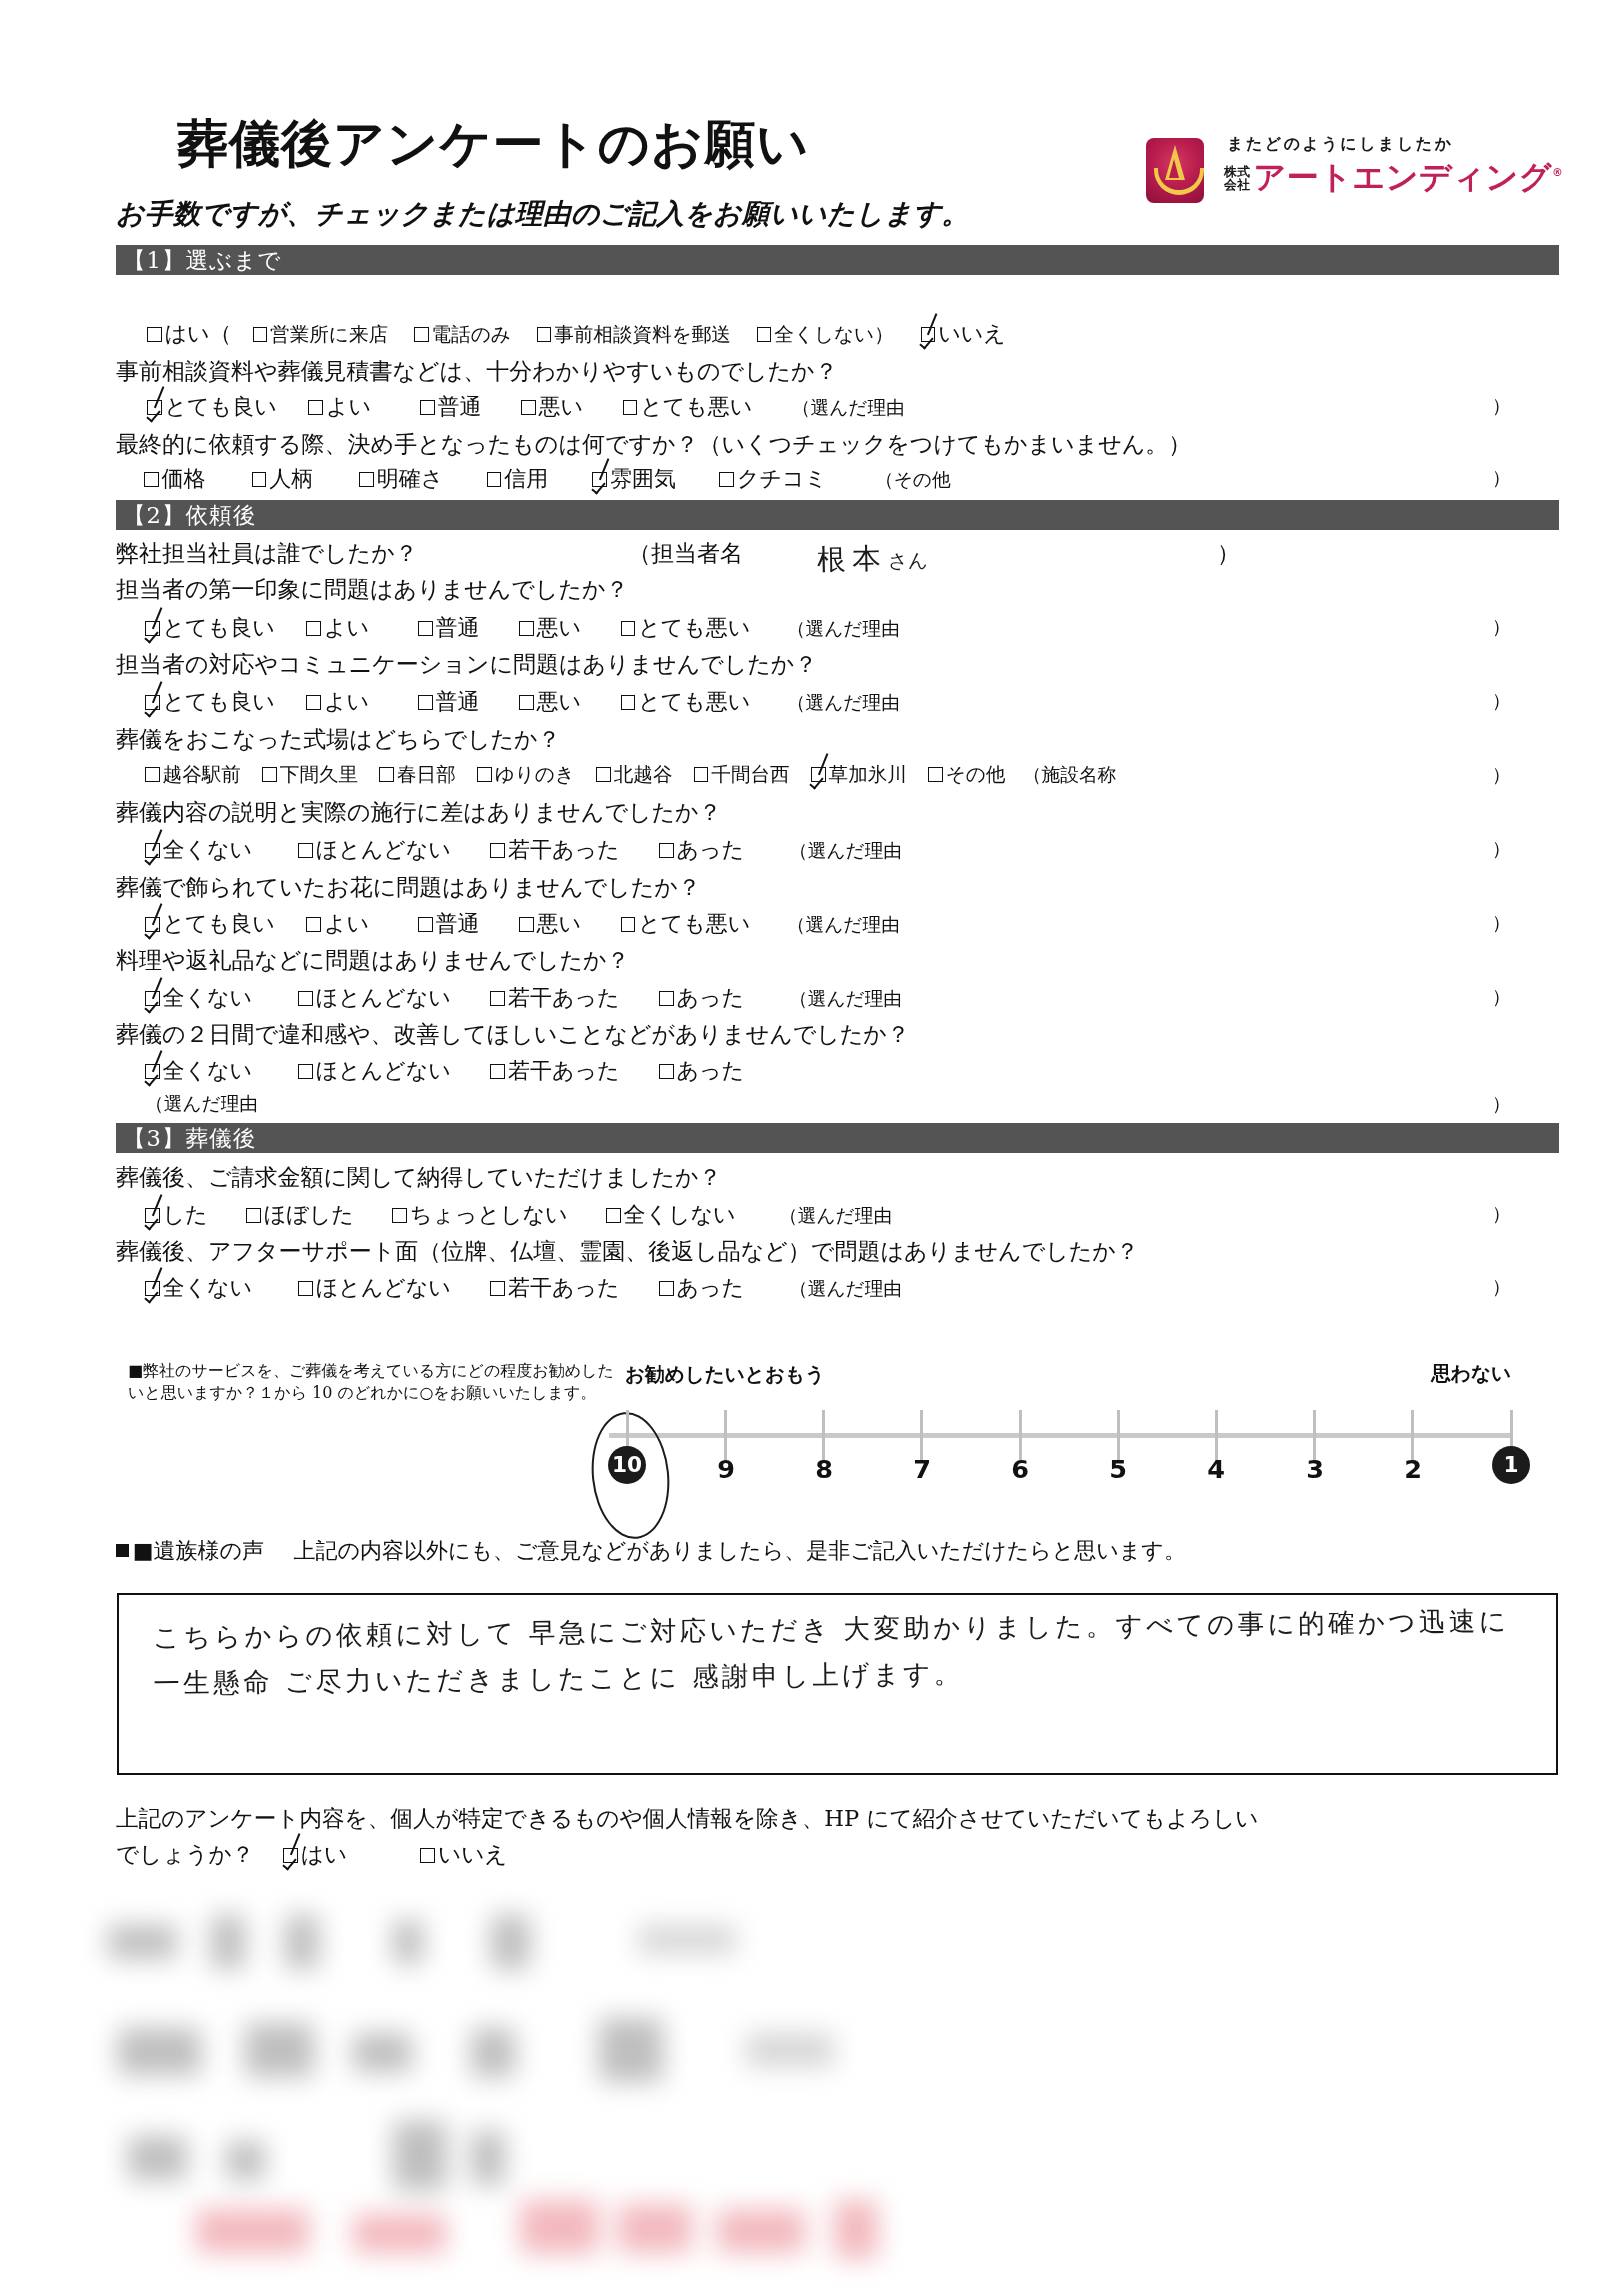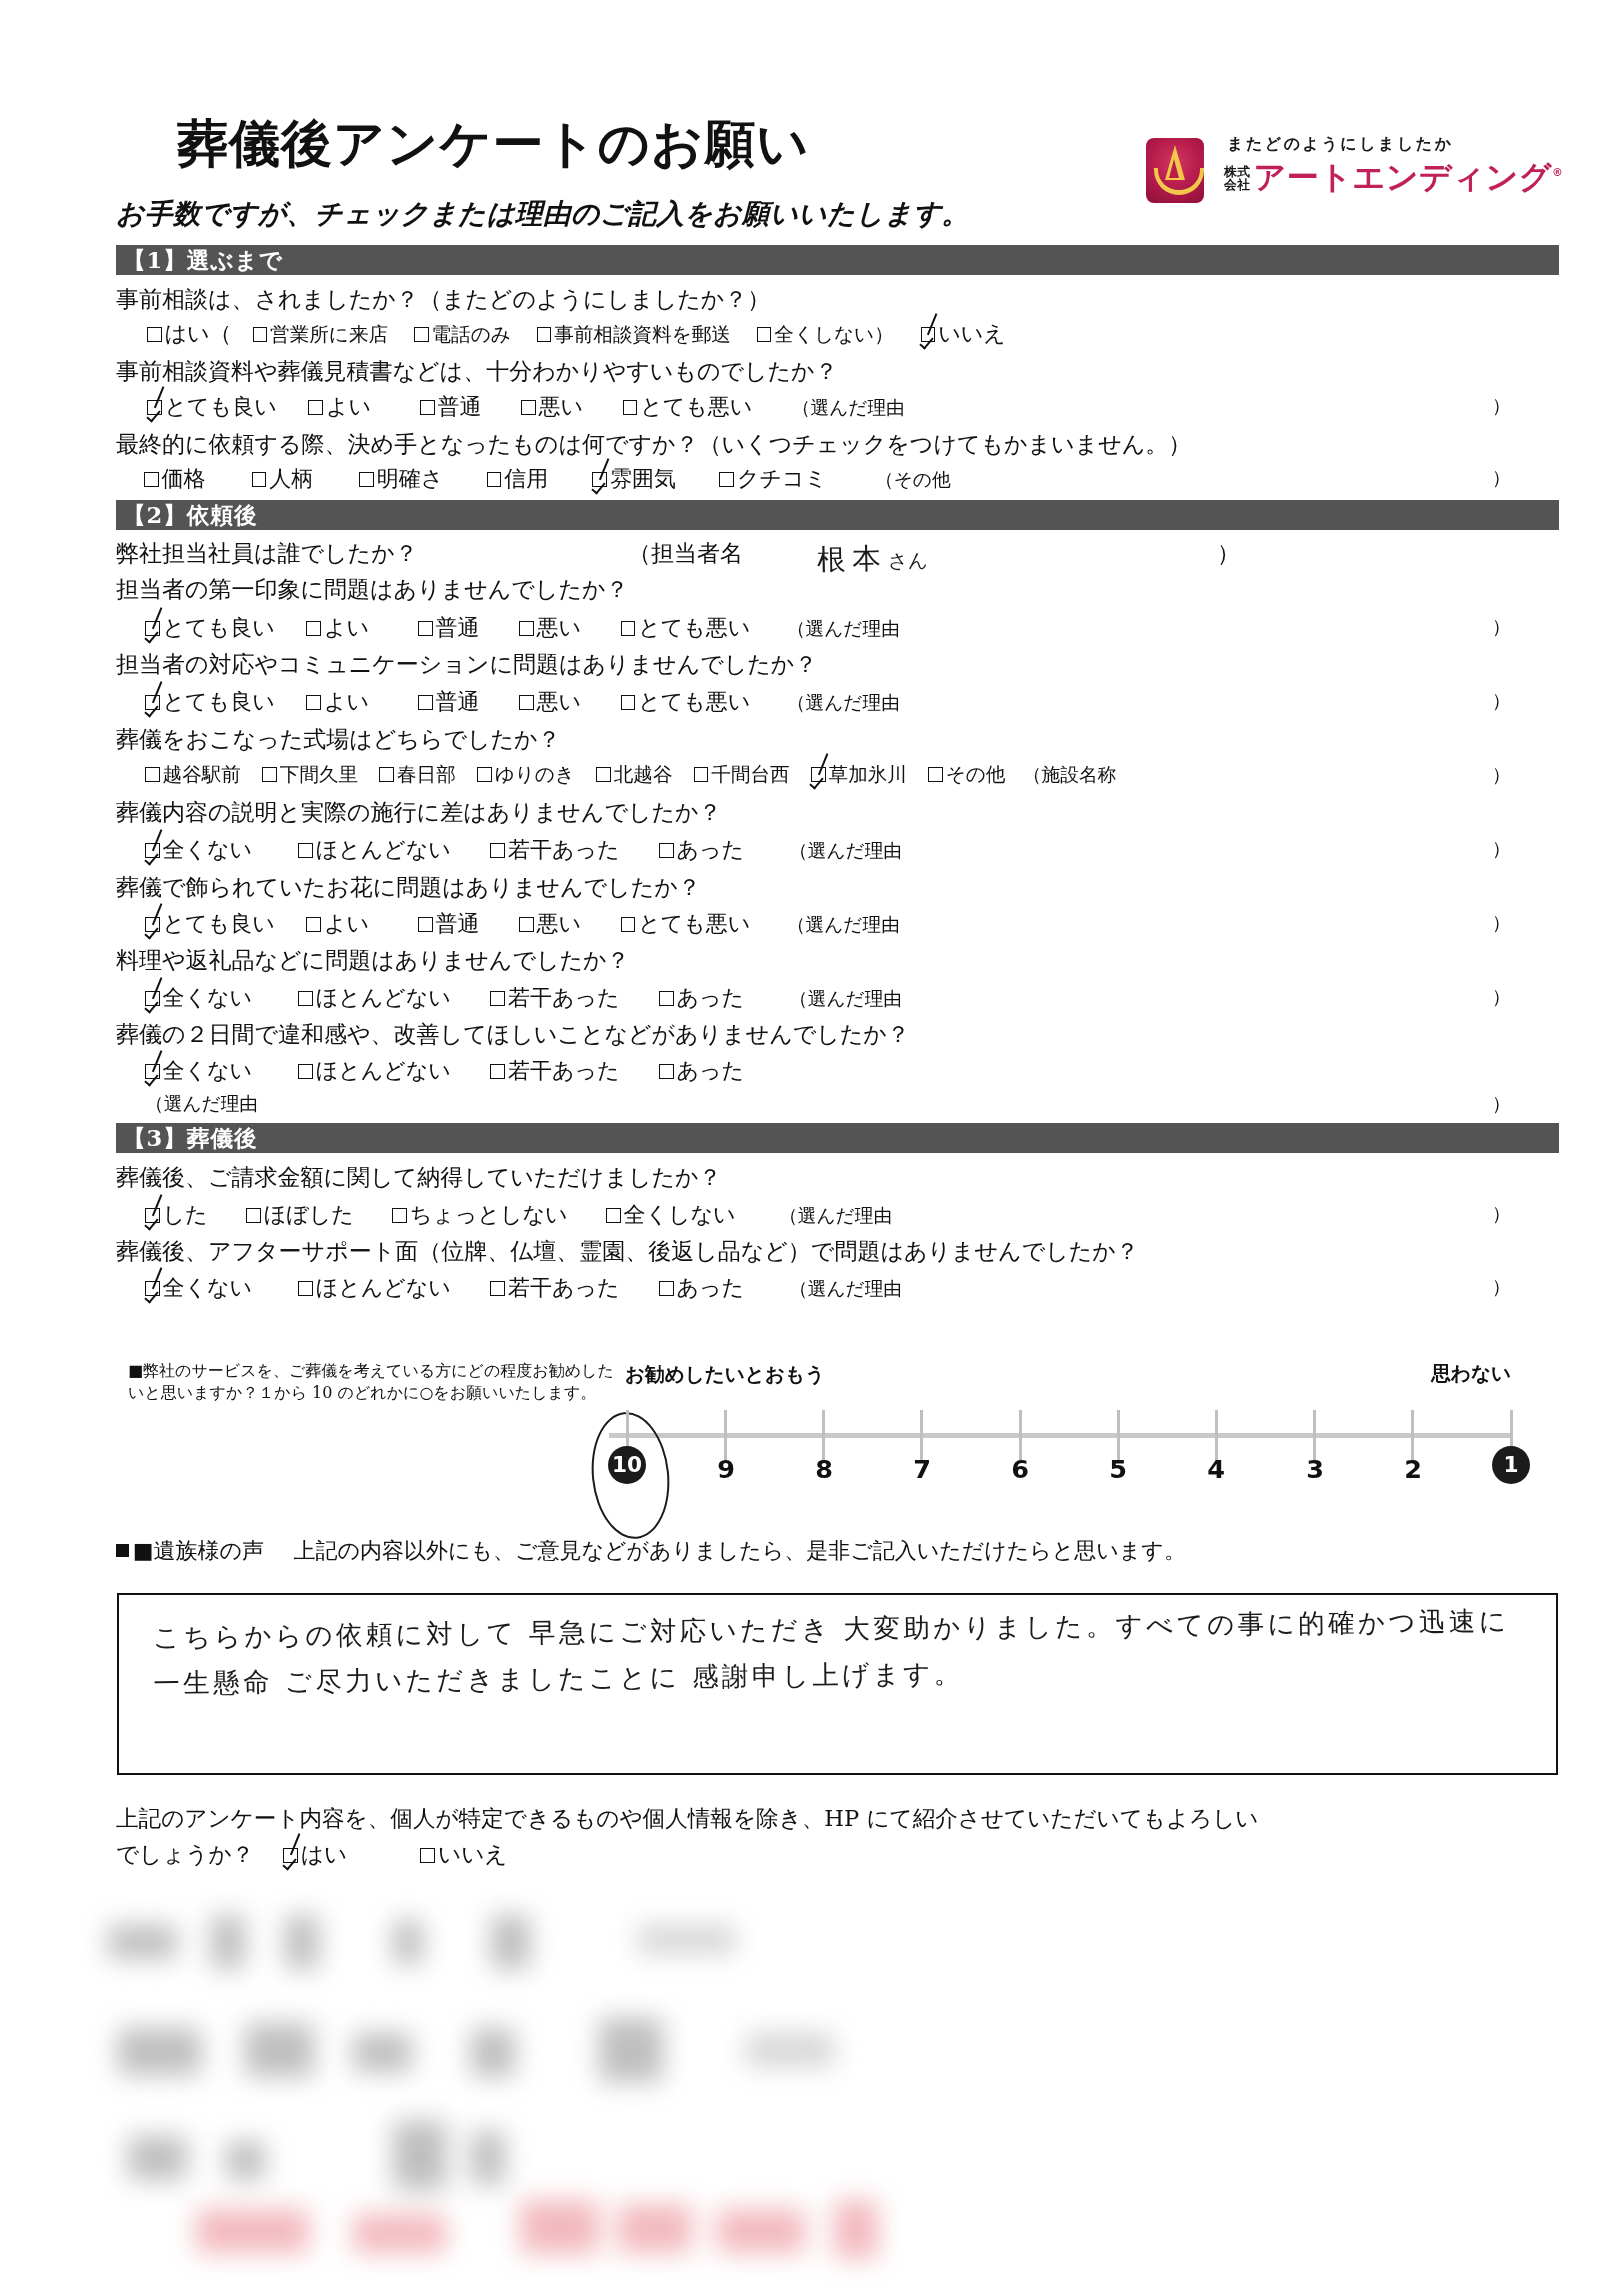--- a/index.html
+++ b/index.html
@@ -100,21 +100,21 @@
 
   
   .secbar{
     position:absolute;
     left:116px;
     width:1443px;
     height:30px;
     background:#545454;
     color:#fff;
     font-size:22.6px;
-    font-weight:700;
+    font-weight:400;
     line-height:30px;
     padding-left:6.9px;
     box-sizing:border-box;
     font-family:"DejaVu Serif","Liberation Serif",serif;
     letter-spacing:1px;
   }
   
   .q{
     position:absolute;
     font-size:23px;
@@ -317,21 +317,20 @@
     <div class="logo-name">
       <span class="logo-kk">
         <span>株式</span>
         <span>会社</span>
       </span><span>アートエンディング</span><span class="logo-reg">®</span>
     </div>
   </div>
 
   <div class="secbar" style="top:245px">【1】選ぶまで</div>
 
-  <div class="q" style="left:116px; top:284px">事前相談は、されましたか？（またどのようにしましたか？）</div>
   <div class="opts" style="left:147px; top:319px">
     <span class="op"><span class="cb"></span><span>はい（</span></span>
     <span style="display:inline-block;width:6.9px"></span>
     <span class="op sub"><span class="cb"></span><span>営業所に来店</span></span>
     <span style="display:inline-block;width:11.8px"></span>
     <span class="op sub"><span class="cb"></span><span>電話のみ</span></span>
     <span style="display:inline-block;width:11.8px"></span>
     <span class="op sub"><span class="cb"></span><span>事前相談資料を郵送</span></span>
     <span style="display:inline-block;width:11.8px"></span>
     <span class="op sub"><span class="cb"></span><span>全くしない</span><span>）</span></span>

